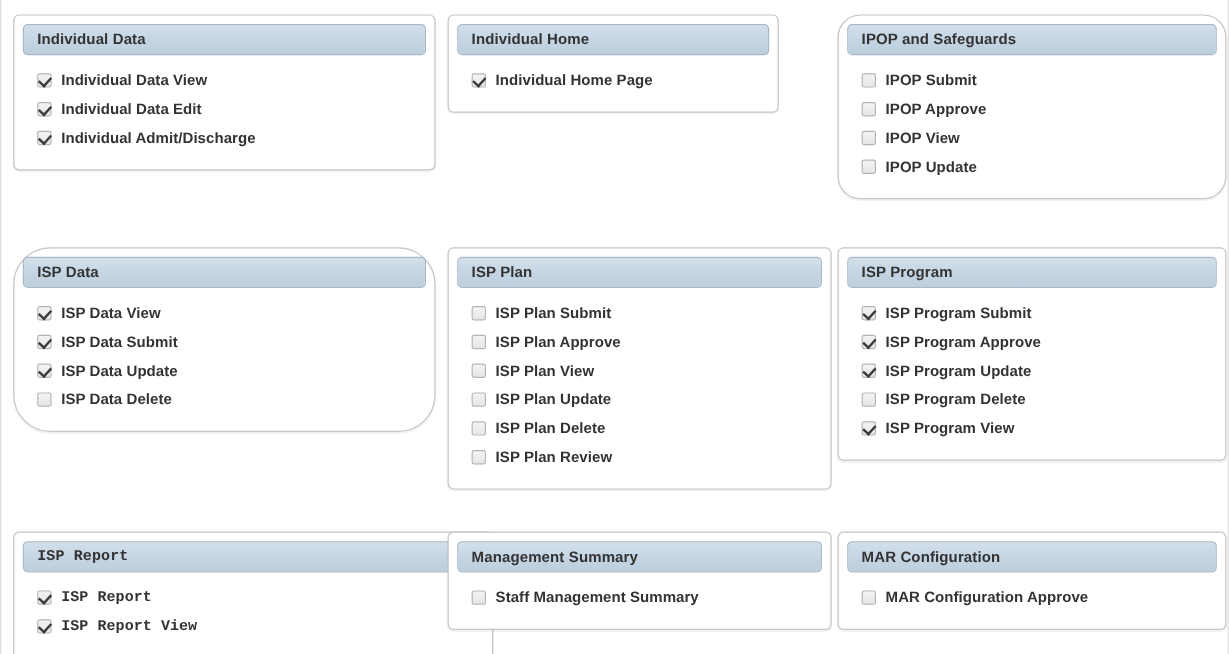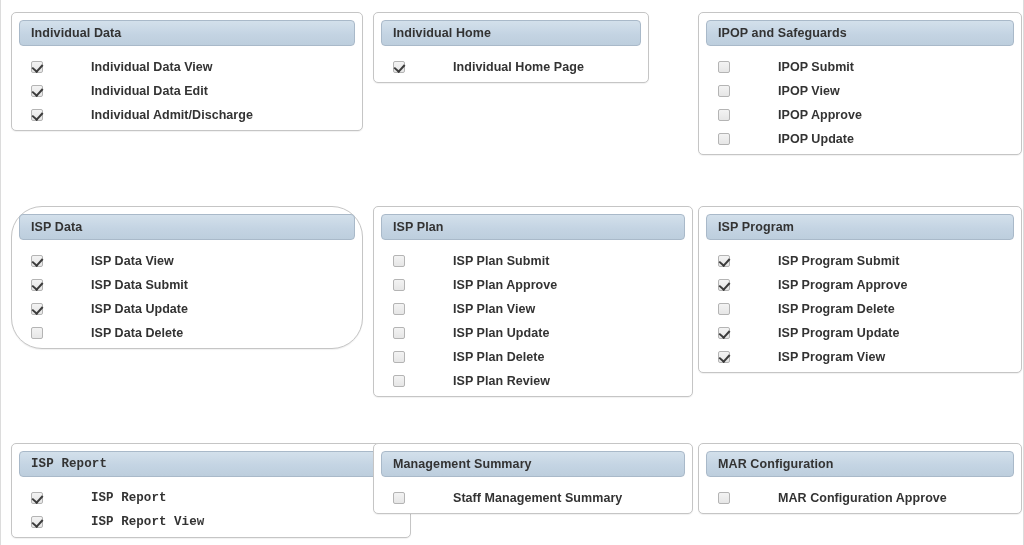--- a/index.html
+++ b/index.html
@@ -33,21 +33,21 @@
     width: 1024px;
   }
 
   .panel {
     position: absolute;
     box-sizing: border-box;
     background: #ffffff;
     border: 1px solid #c5c5c5;
     border-radius: 5px;
     box-shadow: 0 1px 1px rgba(0,0,0,0.06);
-    padding: 7px 7px 3px 7px;
+    padding: 7px 7px 14px 7px;
   }
 
   .panel-header {
     box-sizing: border-box;
     height: 26px;
     line-height: 25px;
     border: 1px solid #a9b9c9;
     border-radius: 4px;
     background: linear-gradient(to bottom, #d3e0eb 0%, #c4d4e3 55%, #bdcedd 100%);
     color: #333333;
@@ -61,21 +61,20 @@
 
   .panel-body {
     padding: 9px 0 0 12px;
   }
 
   .check-row {
     display: flex;
     align-items: center;
     height: 24px;
     white-space: nowrap;
-    gap: 40px;
   }
 
   .checkbox {
     position: relative;
     display: inline-block;
     width: 12px;
     height: 12px;
     min-width: 12px;
     box-sizing: border-box;
     border: 1px solid #b4b4b4;
@@ -126,34 +125,34 @@
       </div>
       <div class="panel" style="left: 372px; top: 12px; width: 276px;">
         <div class="panel-header">Individual Home</div>
         <div class="panel-body">
           <div class="check-row">
             <span class="checkbox checked"></span>
             <span class="check-label">Individual Home Page</span>
           </div>
         </div>
       </div>
-      <div class="panel" style="left: 697px; top: 12px; width: 324px;">
+      <div class="panel" style="left: 697px; top: 12px; width: 324px; border-radius: 19px;">
         <div class="panel-header">IPOP and Safeguards</div>
         <div class="panel-body">
           <div class="check-row">
             <span class="checkbox"></span>
             <span class="check-label">IPOP Submit</span>
           </div>
           <div class="check-row">
             <span class="checkbox"></span>
+            <span class="check-label">IPOP Approve</span>
+          </div>
+          <div class="check-row">
+            <span class="checkbox"></span>
             <span class="check-label">IPOP View</span>
-          </div>
-          <div class="check-row">
-            <span class="checkbox"></span>
-            <span class="check-label">IPOP Approve</span>
           </div>
           <div class="check-row">
             <span class="checkbox"></span>
             <span class="check-label">IPOP Update</span>
           </div>
         </div>
       </div>
       <div class="panel" style="left: 10px; top: 206px; width: 352px; border-radius: 31px;">
         <div class="panel-header">ISP Data</div>
         <div class="panel-body">
@@ -209,26 +208,26 @@
         <div class="panel-body">
           <div class="check-row">
             <span class="checkbox checked"></span>
             <span class="check-label">ISP Program Submit</span>
           </div>
           <div class="check-row">
             <span class="checkbox checked"></span>
             <span class="check-label">ISP Program Approve</span>
           </div>
           <div class="check-row">
+            <span class="checkbox checked"></span>
+            <span class="check-label">ISP Program Update</span>
+          </div>
+          <div class="check-row">
             <span class="checkbox"></span>
             <span class="check-label">ISP Program Delete</span>
-          </div>
-          <div class="check-row">
-            <span class="checkbox checked"></span>
-            <span class="check-label">ISP Program Update</span>
           </div>
           <div class="check-row">
             <span class="checkbox checked"></span>
             <span class="check-label">ISP Program View</span>
           </div>
         </div>
       </div>
       <div class="panel" style="left: 10px; top: 443px; width: 400px; font-family: Liberation Mono, monospace;">
         <div class="panel-header">ISP Report</div>
         <div class="panel-body">

